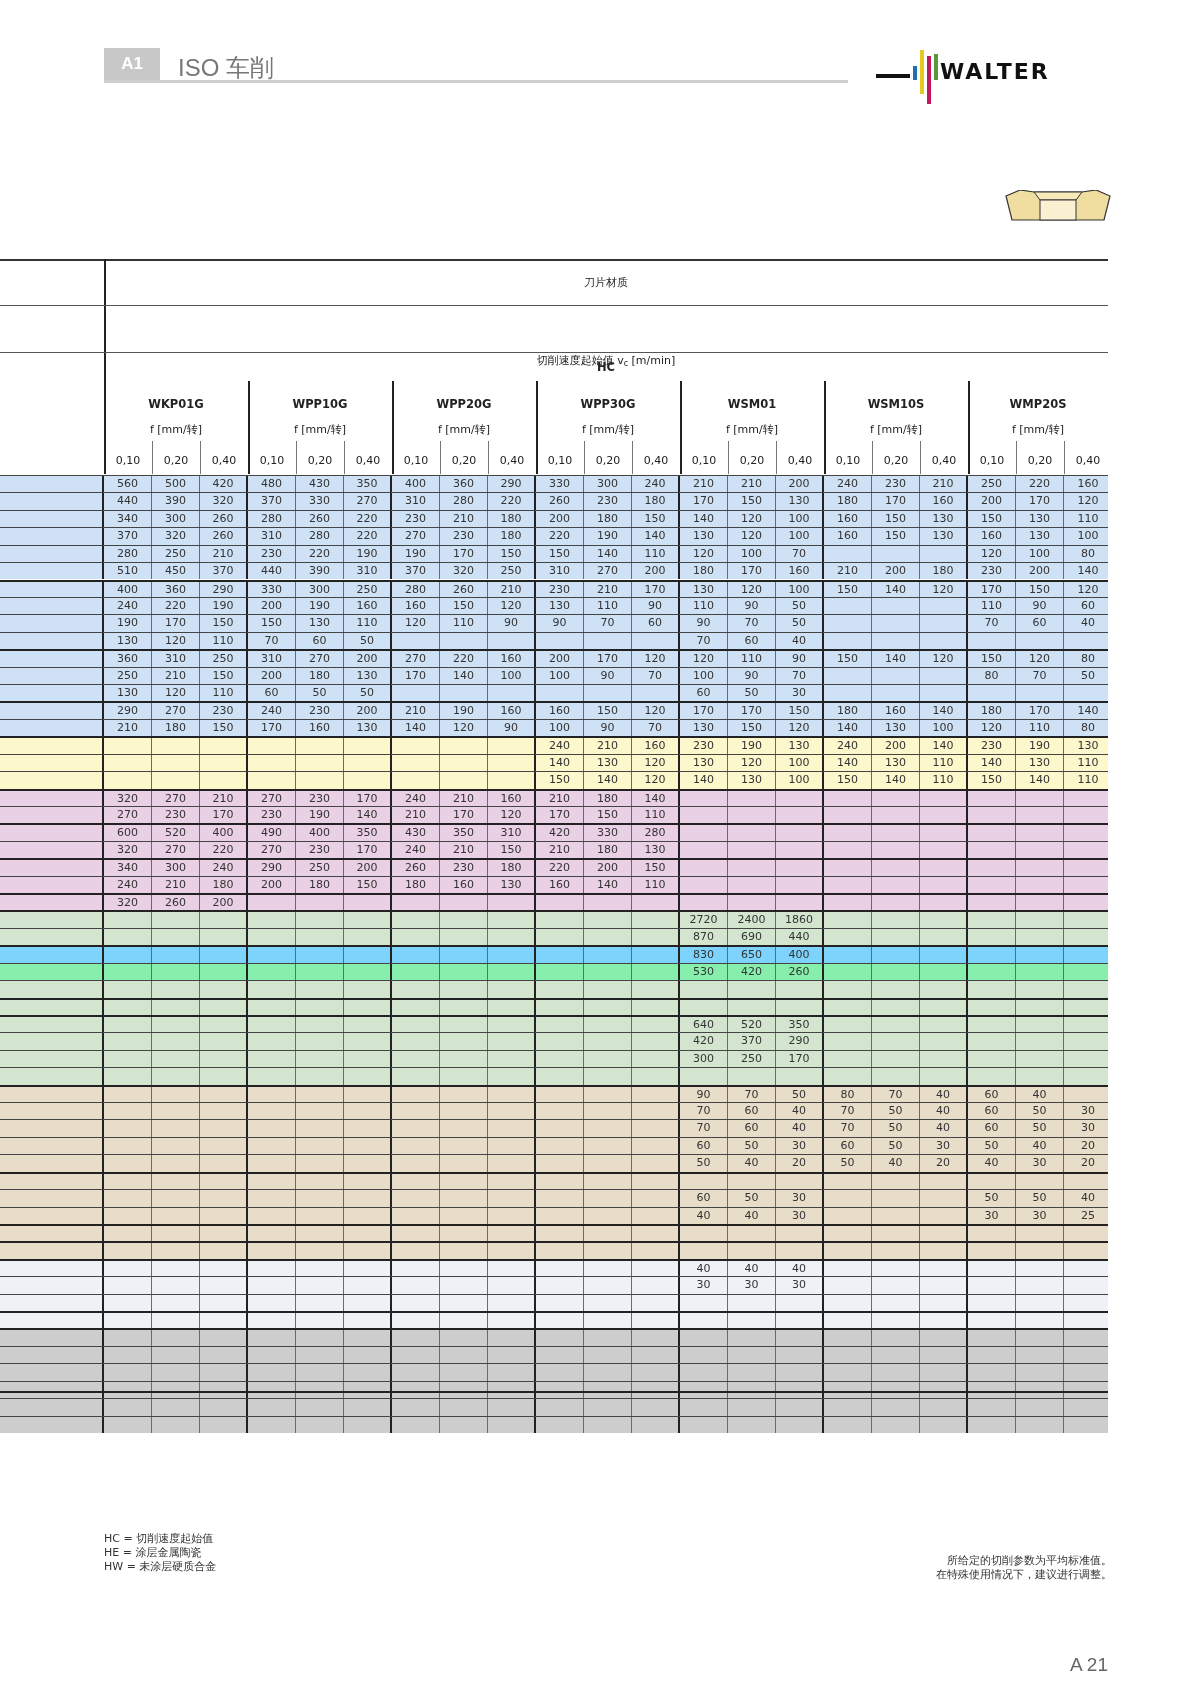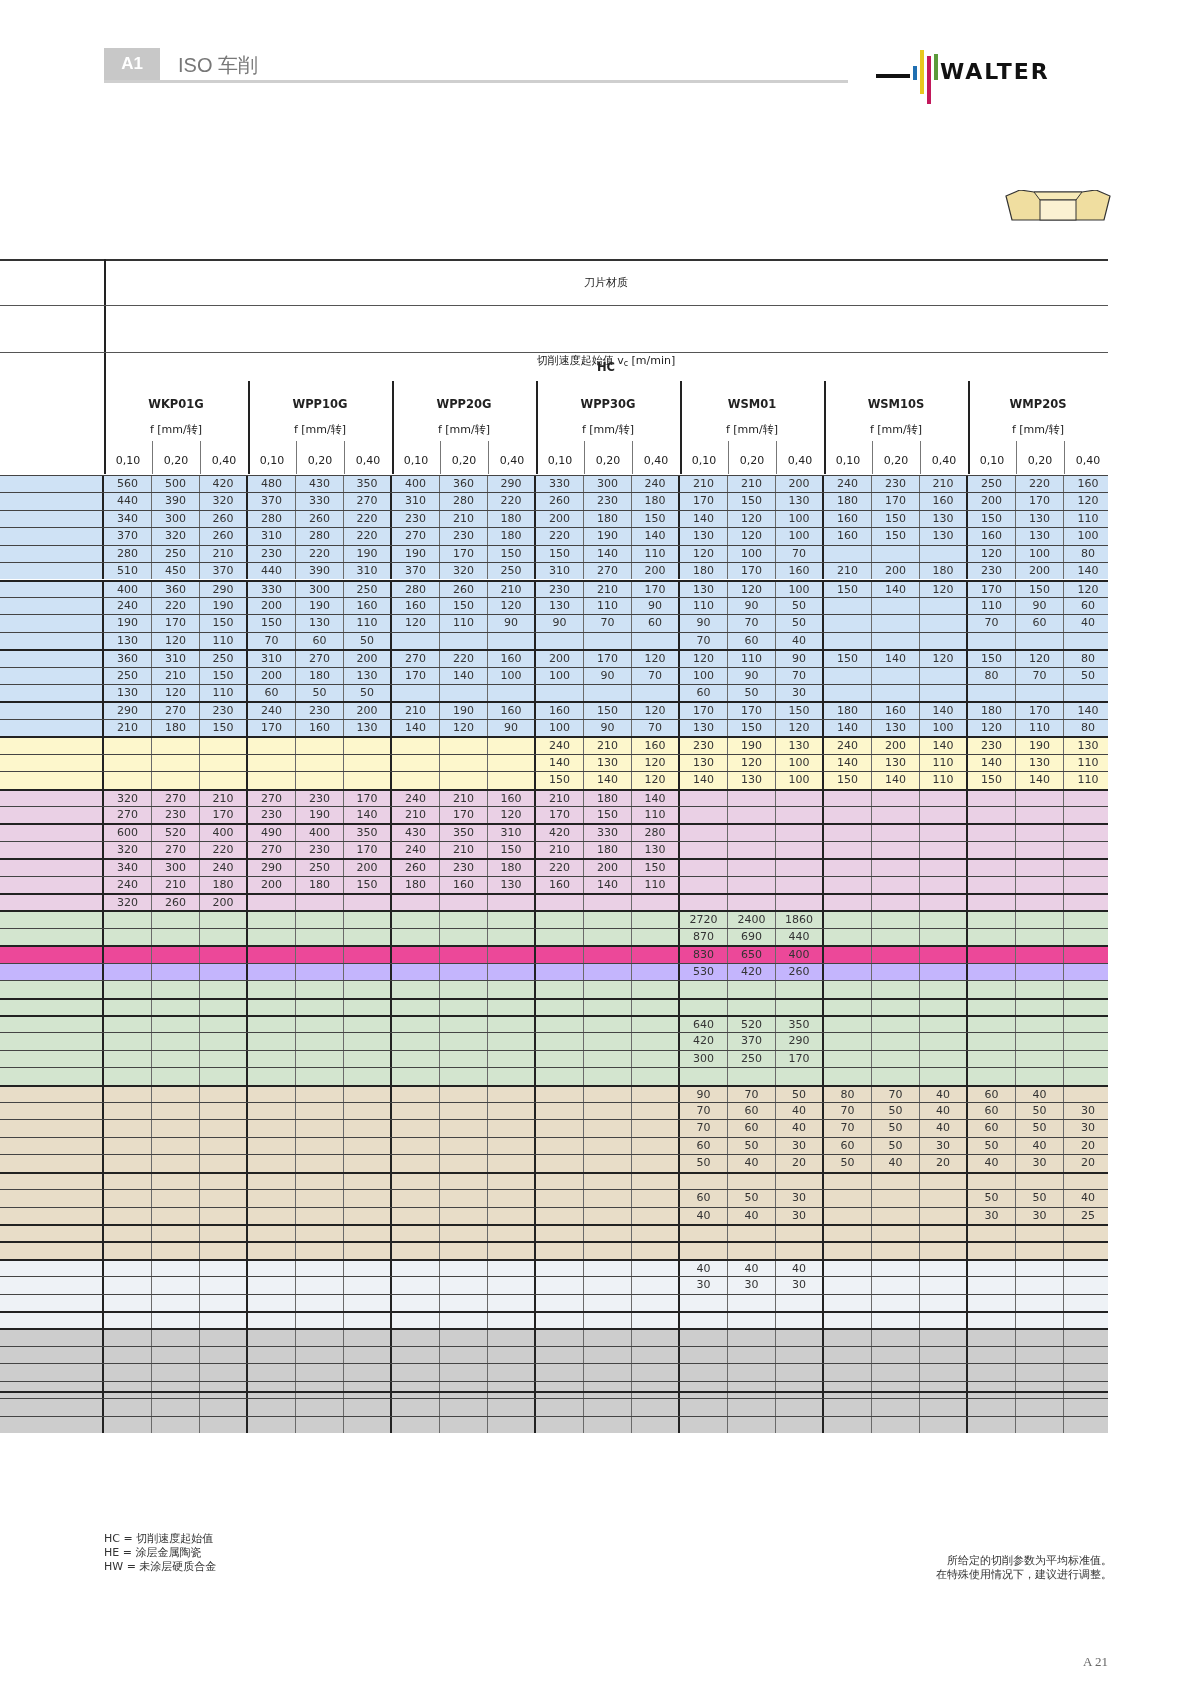--- a/index.html
+++ b/index.html
@@ -8,21 +8,21 @@
     font-family: "DejaVu Sans", "Liberation Sans", sans-serif; color: #333;
     overflow: hidden;
   }
   .hdr-tab {
     position: absolute; left: 104px; top: 48px; width: 56px; height: 32px;
     background: #c8c8c8; color: #fff; font-size: 17px; font-weight: bold;
     display: flex; align-items: center; justify-content: center;
     font-family: "Liberation Sans", sans-serif;
   }
   .hdr-title {
-    position: absolute; left: 178px; top: 52px; font-size: 20px; color: #777;
+    position: absolute; left: 178px; top: 52px; font-size: 24px; color: #777;
     font-family: "Liberation Sans", sans-serif;
   }
   .hdr-line {
     position: absolute; left: 104px; top: 80px; width: 744px; height: 3px; background: #cfcfcf;
   }
   .logo { position: absolute; left: 876px; top: 44px; width: 240px; height: 60px; }
   .insert-icon { position: absolute; left: 1004px; top: 190px; width: 108px; height: 40px; }
 
   .tbl { position: absolute; left: 0; top: 259px; width: 1108px; }
   .hline { position: absolute; left: 0; width: 1108px; height: 2px; background: #333; }
@@ -40,21 +40,21 @@
     flex: none; width: 48px; box-sizing: border-box; border-right: 1px solid #6a6a6a;
     font-size: 11px; color: #333; text-align: center; line-height: 16px;
     font-family: "DejaVu Sans", sans-serif;
   }
   .drow .c.gend { border-right: 2px solid #222; }
   .drow .c.last { border-right: none; }
   .bottom-line { position: absolute; left: 0; top: 1391px; width: 1108px; height: 2px; background: #222; }
 
   .legend { position: absolute; left: 104px; top: 1532px; font-size: 11px; line-height: 14px; color: #333; }
   .note { position: absolute; right: 88px; top: 1532px; font-size: 11px; line-height: 14px; color: #333; text-align: right; margin-top: 22px; }
-  .pagenum { position: absolute; right: 92px; top: 1654px; font-size: 13px; color: #666; font-family: Liberation Serif, serif; }
+  .pagenum { position: absolute; right: 92px; top: 1654px; font-size: 19px; color: #666; font-family: Liberation Sans, sans-serif; }
 </style>
 </head>
 <body>
 
 <div class="hdr-tab">A1</div>
 <div class="hdr-title">ISO 车削</div>
 <div class="hdr-line"></div>
 
 <div class="logo">
   <svg width="240" height="60" viewBox="0 0 240 60">
@@ -793,21 +793,21 @@
       <div class="c">870</div>
       <div class="c">690</div>
       <div class="c gend">440</div>
       <div class="c"></div>
       <div class="c"></div>
       <div class="c gend"></div>
       <div class="c"></div>
       <div class="c"></div>
       <div class="c last"></div>
     </div>
-    <div class="drow thick" style="top: 429.291px; background: #ec4899;">
+    <div class="drow thick" style="top: 429.291px; background: #7dd3fc;">
       <div class="lab"></div>
       <div class="c"></div>
       <div class="c"></div>
       <div class="c gend"></div>
       <div class="c"></div>
       <div class="c"></div>
       <div class="c gend"></div>
       <div class="c"></div>
       <div class="c"></div>
       <div class="c gend"></div>
@@ -817,21 +817,21 @@
       <div class="c">830</div>
       <div class="c">650</div>
       <div class="c gend">400</div>
       <div class="c"></div>
       <div class="c"></div>
       <div class="c gend"></div>
       <div class="c"></div>
       <div class="c"></div>
       <div class="c last"></div>
     </div>
-    <div class="drow" style="top: 446.709px; background: #c4b5fd;">
+    <div class="drow" style="top: 446.709px; background: #86efac;">
       <div class="lab"></div>
       <div class="c"></div>
       <div class="c"></div>
       <div class="c gend"></div>
       <div class="c"></div>
       <div class="c"></div>
       <div class="c gend"></div>
       <div class="c"></div>
       <div class="c"></div>
       <div class="c gend"></div>

